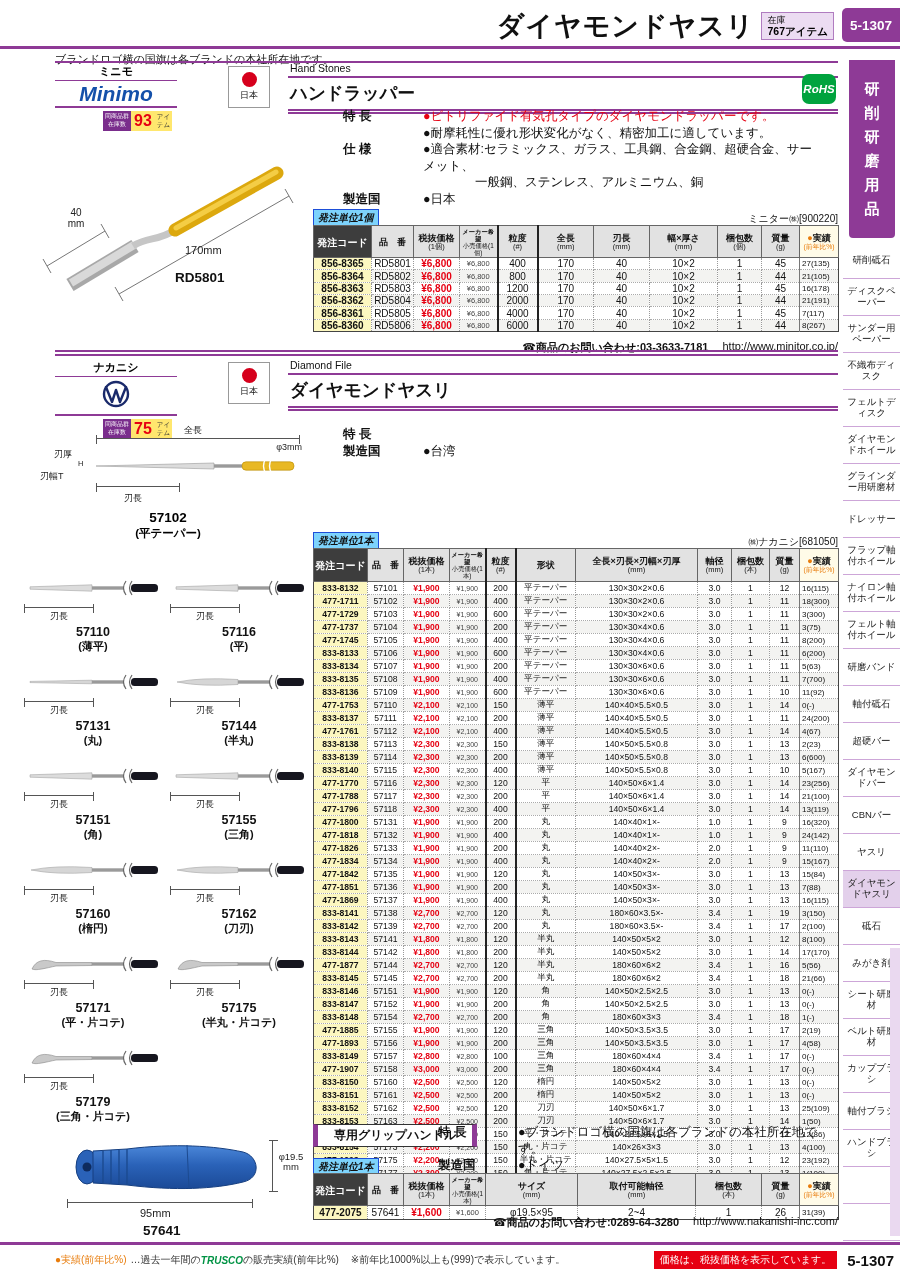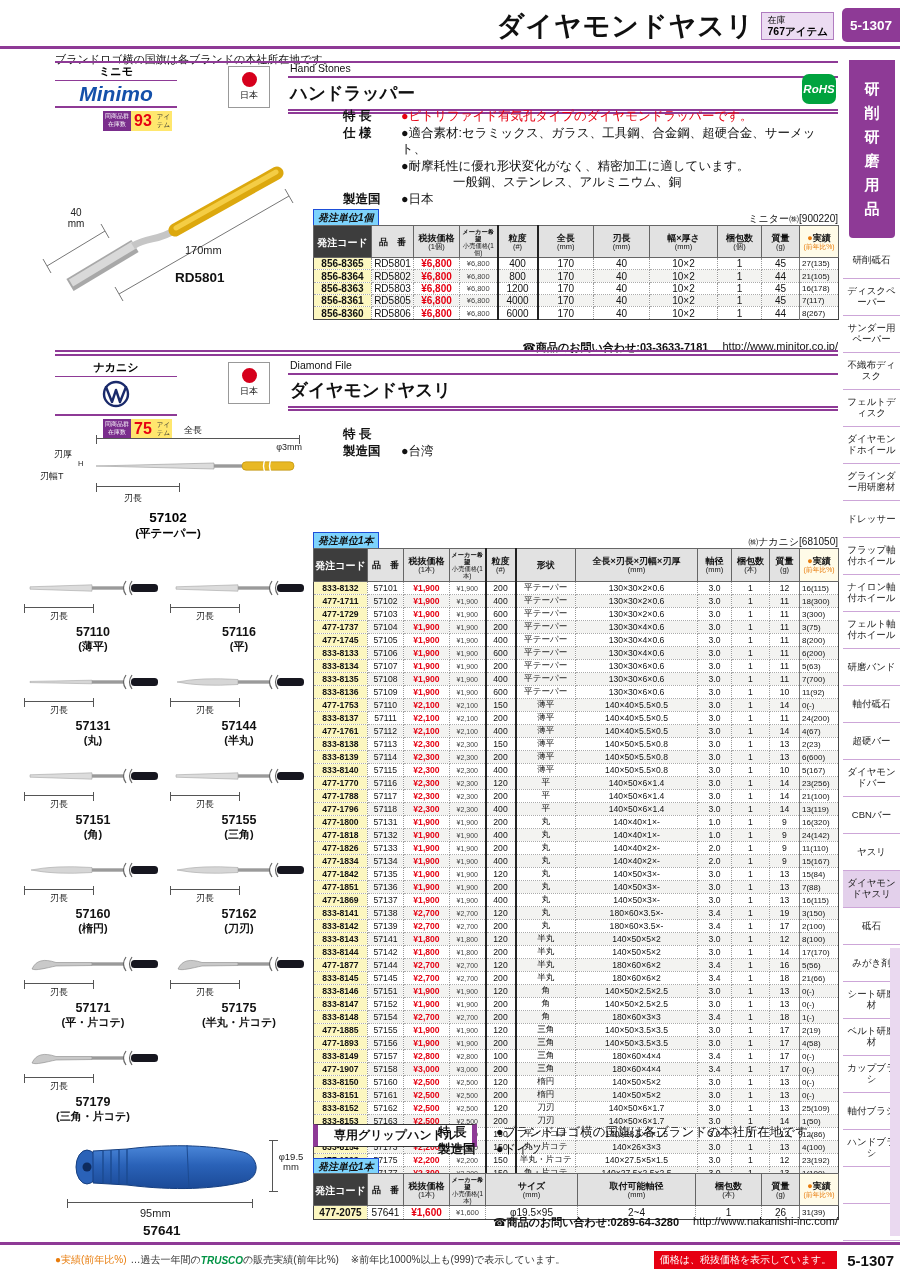--- a/index.html
+++ b/index.html
@@ -52,21 +52,21 @@
   .cat-block { position:absolute; width:550px; }
   .cat-en { font-size:10.5px; color:#111; padding:0 0 2px 2px; border-bottom:2px solid #8e3a96; }
   .cat-title { font-size:17.5px; font-weight:bold; color:#101010; padding:3px 0 4px 2px; border-bottom:2px solid #8e3a96; position:relative; }
   .cat-title::after { content:""; position:absolute; left:0; right:0; bottom:-4.5px; height:1.5px; background:#8e3a96; }
   .rohs-badge { position:absolute; left:802px; top:74px; width:34px; height:30px; background:#00a33e; color:#fff;
                 border-radius:7px; display:flex; align-items:center; justify-content:center;
                 font-weight:bold; font-style:italic; font-size:11.5px; }
 
   
   .spec-block { position:absolute; font-size:12.5px; line-height:16.5px; color:#111; }
-  .spec-row { display:flex; }
+  .spec-row { display:flex;gap:22px; }
   .spec-label { width:58px; font-weight:bold; flex:none; }
   .spec-text.red { color:#e60012; }
 
   
   .order-unit { position:absolute; border:1px solid #1d4ed8; background:#7dd3fc; font-size:10px; font-weight:bold;
                 padding:1px 4px; color:#111;font-style:italic; }
   .maker-ref { position:absolute; width:525px; text-align:right; font-size:10px; color:#111; }
   .contact { position:absolute; width:525px; display:flex; justify-content:flex-end; gap:14px; font-size:11px; color:#111; }
   .contact-phone { font-weight:bold; }
 
@@ -213,26 +213,26 @@
     <div class="cat-title">ハンドラッパー</div>
   </div>
   <div class="rohs-badge">RoHS</div>
 
   <div class="spec-block" style="left:343px;top:108px;width:480px;">
       <div class="spec-row">
         <span class="spec-label">特 長</span>
         <span class="spec-text red">●ビトリファイド有気孔タイプのダイヤモンドラッパーです。</span>
       </div>
       <div class="spec-row">
+        <span class="spec-label"></span>
+        <span class="spec-text">●耐摩耗性に優れ形状変化がなく、精密加工に適しています。</span>
+      </div>
+      <div class="spec-row">
         <span class="spec-label">仕 様</span>
         <span class="spec-text">●適合素材:セラミックス、ガラス、工具鋼、合金鋼、超硬合金、サーメット、</span>
-      </div>
-      <div class="spec-row">
-        <span class="spec-label"></span>
-        <span class="spec-text">●耐摩耗性に優れ形状変化がなく、精密加工に適しています。</span>
       </div>
       <div class="spec-row">
         <span class="spec-label"></span>
         <span class="spec-text" style="padding-left: 52px;">一般鋼、ステンレス、アルミニウム、銅</span>
       </div>
       <div class="spec-row">
         <span class="spec-label">製造国</span>
         <span class="spec-text">●日本</span>
       </div>
     </div>
@@ -353,20 +353,33 @@
           <td class="td-pn">RD5803</td>
           <td class="td-price">¥6,800</td>
           <td class="td-maker">¥6,800</td>
           <td class="td-grit">1200</td>
           <td>170</td>
           <td>40</td>
           <td>10×2</td>
           <td>1</td>
           <td>45</td>
           <td class="td-last">16(178)</td>
+        </tr>
+        <tr>
+          <td class="td-code">856-8362</td>
+          <td class="td-pn">RD5804</td>
+          <td class="td-price">¥6,800</td>
+          <td class="td-maker">¥6,800</td>
+          <td class="td-grit">2000</td>
+          <td>170</td>
+          <td>40</td>
+          <td>10×2</td>
+          <td>1</td>
+          <td>44</td>
+          <td class="td-last">21(191)</td>
         </tr>
         <tr>
           <td class="td-code">856-8361</td>
           <td class="td-pn">RD5805</td>
           <td class="td-price">¥6,800</td>
           <td class="td-maker">¥6,800</td>
           <td class="td-grit">4000</td>
           <td>170</td>
           <td>40</td>
           <td>10×2</td>

